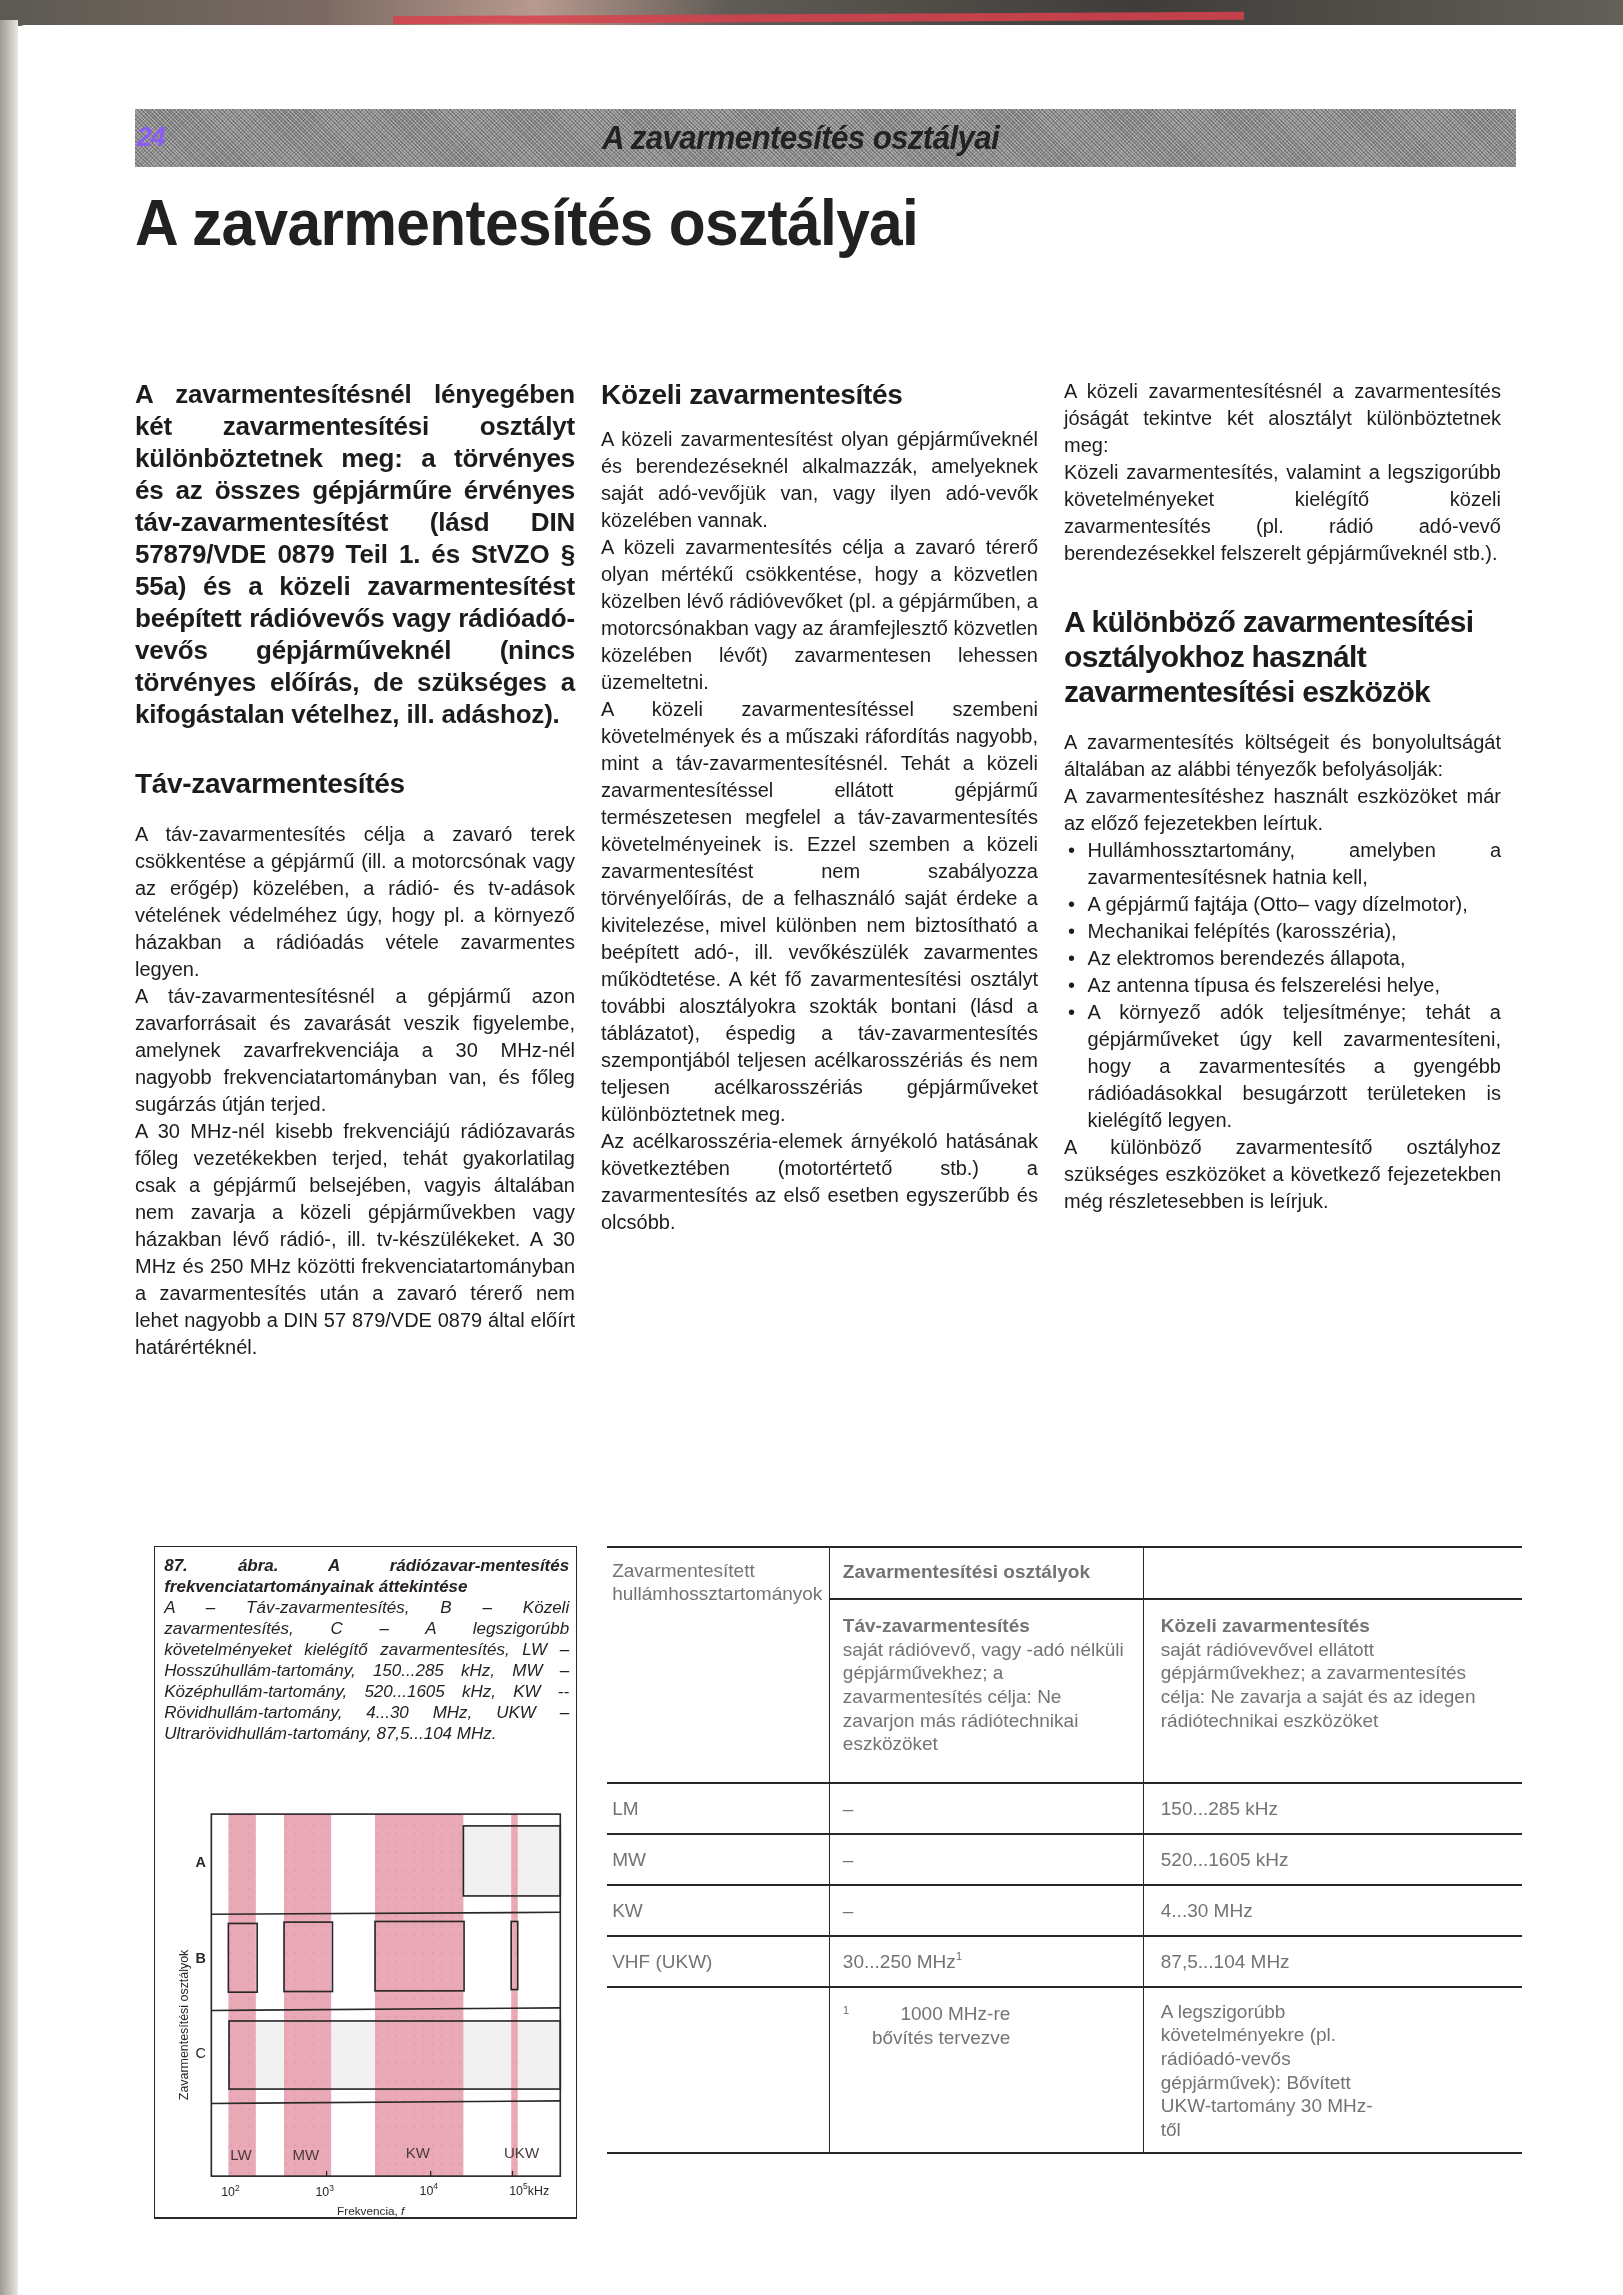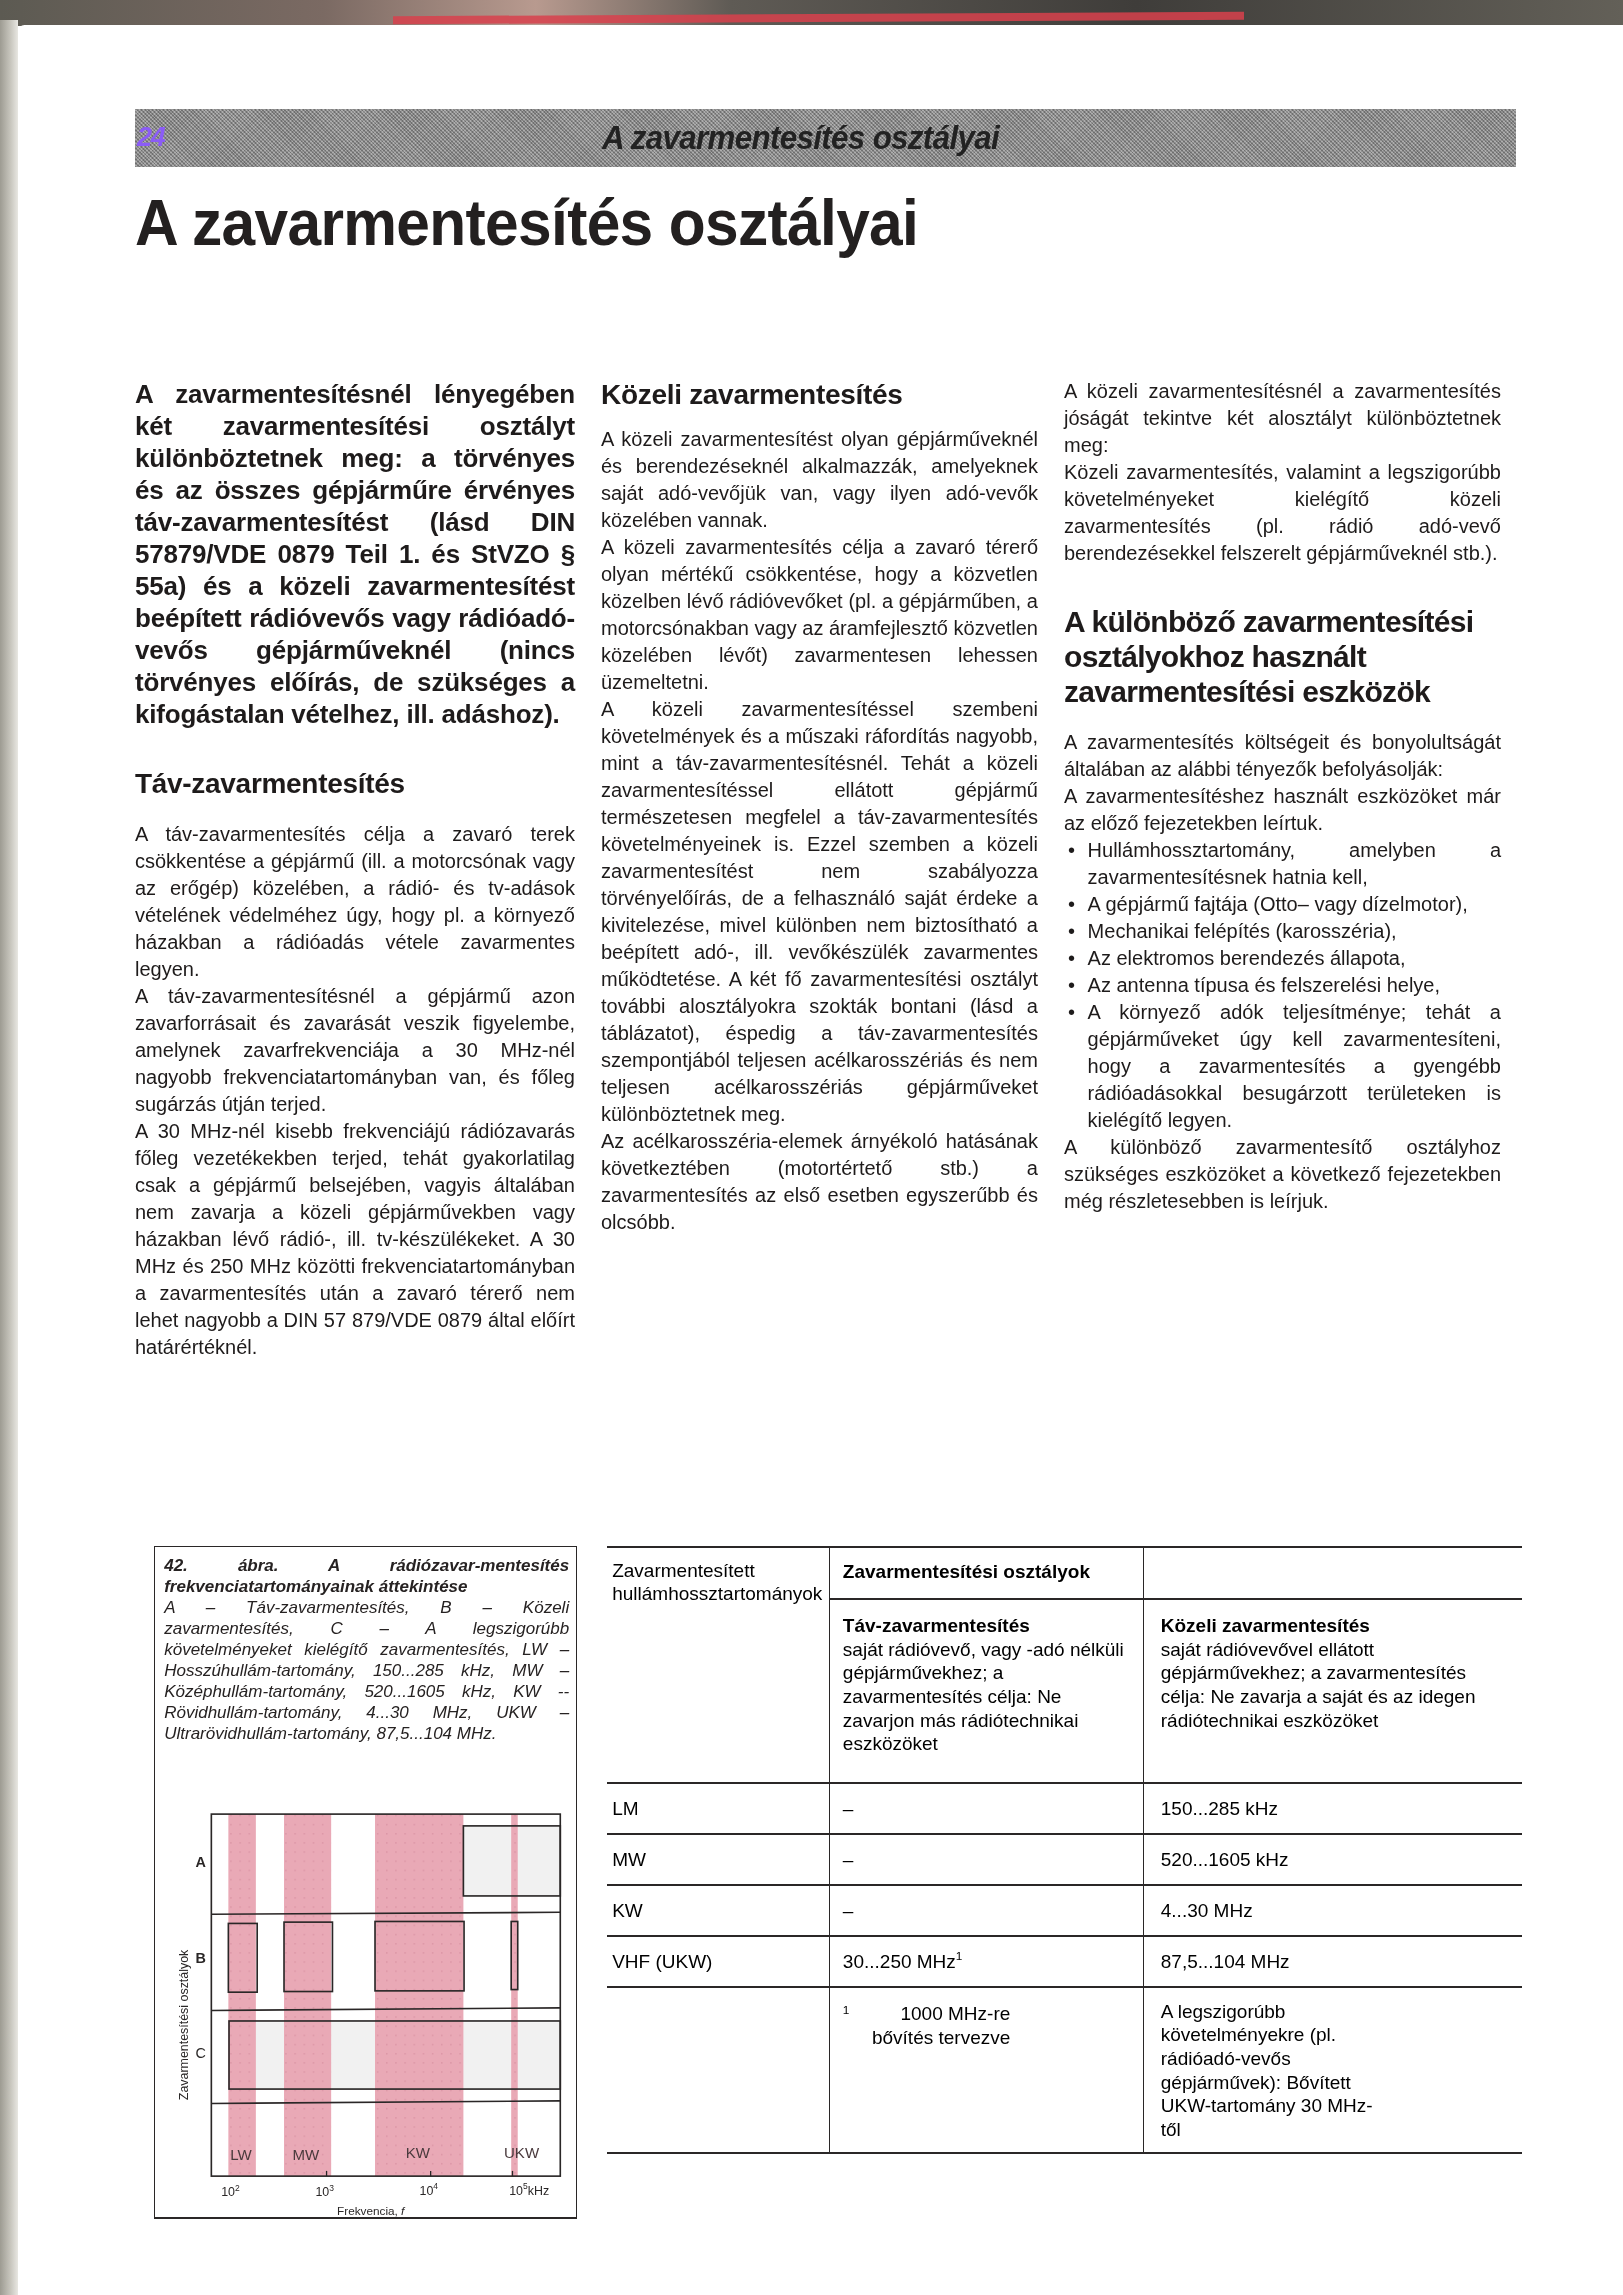--- a/index.html
+++ b/index.html
@@ -72,21 +72,21 @@
   .fig-caption {
     position: absolute; left: 9.2px; top: 7.9px; width: 405px; font-size: 17px; line-height: 21px;
     font-style: italic; text-align: justify; color: #262222;
   }
   .fig-caption .title { font-weight: bold; }
   .chart-svg { position: absolute; left: 0; top: 0; }
 
   
   .tbl {
     position: absolute; left: 607px; top: 1546px; width: 915px;
-    border-collapse: collapse; font-size: 19px; line-height: 23.6px; color: #000000;
+    border-collapse: collapse; font-size: 19px; line-height: 23.6px; color: #737373;
   }
   .tbl td, .tbl th { vertical-align: top; text-align: left; font-weight: normal; }
   .tbl .c0 { width: 158px; padding: 10.5px 6.5px 10.5px 5.2px; }
   .tbl .c1 { width: 344px; padding: 10.5px 13px 10.5px 13px; border-left: 1.3px solid #2a2727; }
   .tbl .c2 { width: 412px; padding: 10.5px 13px 10.5px 17px; border-left: 1.3px solid #2a2727; }
   .tbl tr { border-bottom: 2px solid #2a2727; }
   .tbl tr.top { border-top: 2px solid #2a2727; }
   .tbl .bold { font-weight: bold; }
   .tbl .head-group { padding: 11.8px 13px 14.4px 13px; border-left: 1.3px solid #2a2727; border-bottom: 2px solid #2a2727; font-weight: bold; }
   .tbl .head-empty { border-left: 1.3px solid #2a2727; border-bottom: 2px solid #2a2727; }
@@ -136,21 +136,21 @@
     <li>Mechanikai felépítés (karosszéria),</li>
     <li>Az elektromos berendezés állapota,</li>
     <li>Az antenna típusa és felszerelési helye,</li>
     <li>A környező adók teljesítménye; tehát a gépjárműveket úgy kell zavarmentesíteni, hogy a zavarmentesítés a gyengébb rádióadásokkal besugárzott területeken is kielégítő legyen.</li>
   </ul>
   <p class="p">A különböző zavarmentesítő osztályhoz szükséges eszközöket a következő fejezetekben még részletesebben is leírjuk.</p>
 </div>
 
 <div class="figure">
   <div class="fig-caption">
-    <span class="title">42. ábra. A rádiózavar-mentesítés frekvenciatartományainak áttekintése</span><br>
+    <span class="title">87. ábra. A rádiózavar-mentesítés frekvenciatartományainak áttekintése</span><br>
     <span>A – Táv-zavarmentesítés, B – Közeli zavarmentesítés, C – A legszigorúbb követelményeket kielégítő zavarmentesítés, LW – Hosszúhullám-tartomány, 150...285 kHz, MW – Középhullám-tartomány, 520...1605 kHz, KW -- Rövidhullám-tartomány, 4...30 MHz, UKW – Ultrarövidhullám-tartomány, 87,5...104 MHz.</span>
   </div>
 
   <svg class="chart-svg" width="423" height="673" viewBox="0 0 646 1028">
     <defs>
       <pattern id="dots" width="14" height="14" patternUnits="userSpaceOnUse">
         <rect width="14" height="14" fill="#e9a9b6"></rect>
         <circle cx="4" cy="4" r="1.2" fill="#d992a2"></circle>
       </pattern>
     </defs>

